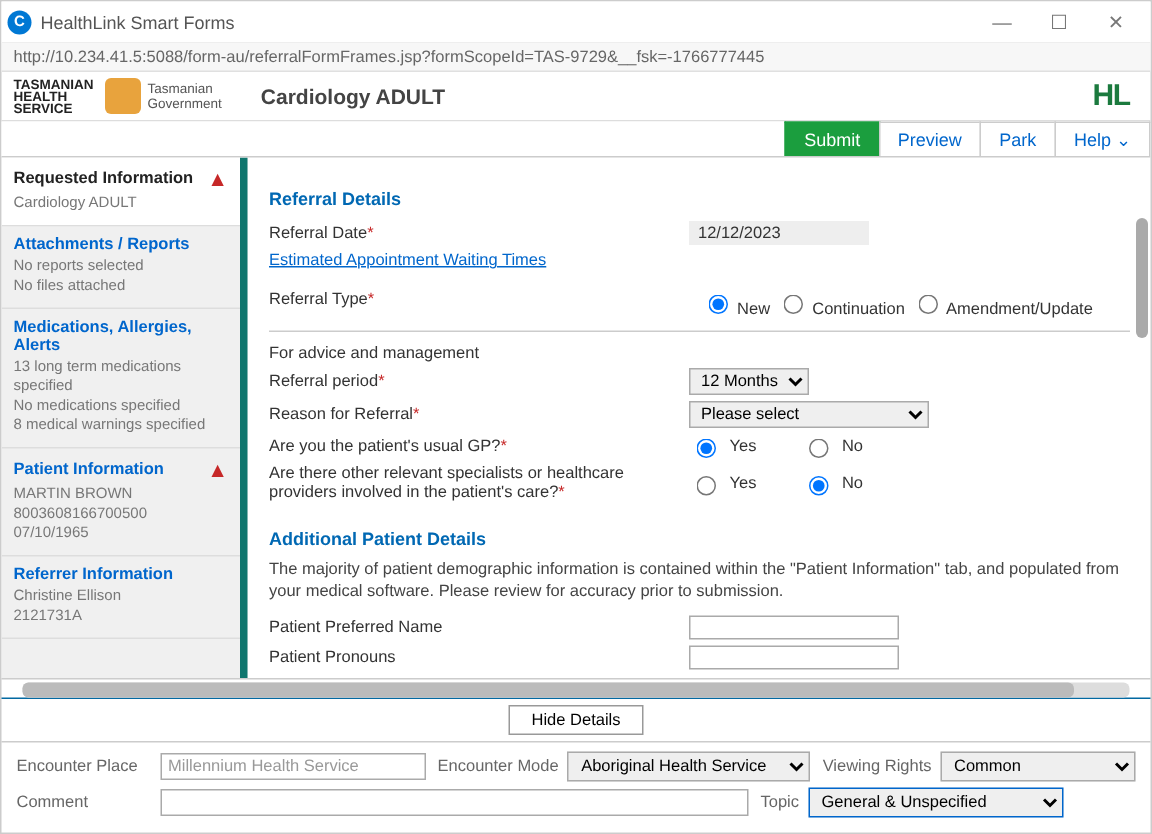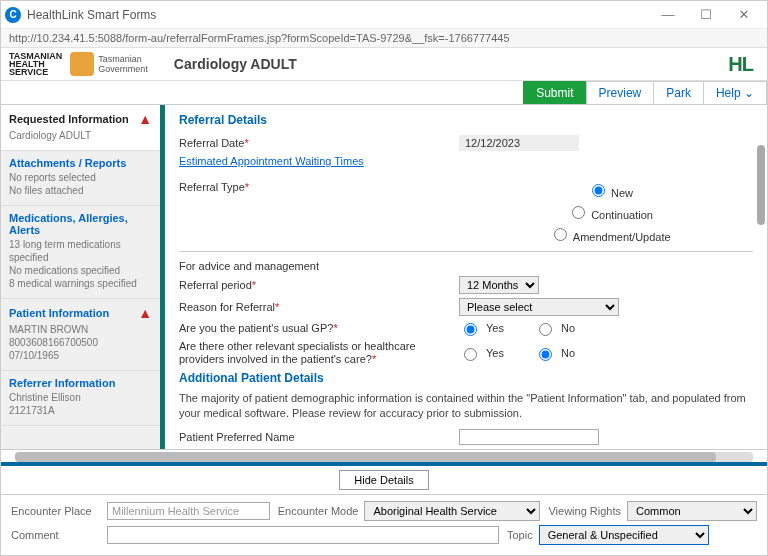--- a/index.html
+++ b/index.html
@@ -25,45 +25,45 @@
 .tabs .help { color: #0066cc; background: #fff; }
 .body { flex: 1; display: flex; overflow: hidden; border-bottom: 1px solid #ccc; }
 .sidebar { width: 164px; background: #f0f0f0; border-right: 5px solid #0f766e; overflow-y: auto; }
 .sidebar .item { padding: 6px 8px 8px 8px; border-bottom: 1px solid #ddd; cursor: pointer; }
 .sidebar .item.active { background: #fff; }
 .sidebar .item .hd { color: #0066cc; font-weight: bold; font-size: 11px; display: flex; align-items: center; justify-content: space-between; }
 .sidebar .item.active .hd { color: #222; }
 .sidebar .item .sub { color: #777; font-size: 10px; line-height: 1.3; margin-top: 2px; }
 .warn { color: #c62828; font-size: 14px; font-weight: bold; margin-left: 4px; }
 .main { flex: 1; overflow-y: auto; padding: 6px 14px 6px 14px; position: relative; }
-.main h3 { color: #0068b3; font-size: 12px; margin: 2px 0 6px 0; }
+.main h3 { color: #0068b3; font-size: 12px; margin: 14px 0 6px 0; }
 .row { display: flex; align-items: center; padding: 2px 0; font-size: 11px; }
 .row .lbl { width: 280px; color: #333; }
 .row .req::after { content: "*"; color: #c62828; }
 .row .val { flex: 1; }
 .link { color: #0066cc; text-decoration: underline; cursor: pointer; }
 .textval { background: #eee; padding: 2px 6px; display: inline-block; min-width: 120px; }
 .radio-group { display: flex; gap: 30px; }
 .radio-group label { display: flex; align-items: center; gap: 6px; }
 select, input[type=text] { font-size: 11px; padding: 1px 3px; border: 1px solid #aaa; }
 hr { border: none; border-top: 1px solid #ccc; margin: 6px 0; }
 .desc { font-size: 11px; color: #444; line-height: 1.4; margin-bottom: 6px; }
 .scroll-right { position: absolute; right: 2px; top: 40px; bottom: 10px; width: 8px; }
 .scroll-thumb { background: #aaa; border-radius: 4px; width: 8px; height: 80px; position: absolute; top: 0; }
 .scroll-bottom { height: 10px; background: #ddd; margin: 2px 14px 0 14px; border-radius: 4px; position: relative; }
 .scroll-bottom .th { position: absolute; left: 0; top: 0; bottom: 0; width: 95%; background: #bbb; border-radius: 4px; }
-.hide-details-bar { text-align: center; padding: 4px 0; border-bottom: 1px solid #ccc; border-top: 4px solid #0369a1; }
+.hide-details-bar { text-align: center; padding: 4px 0; border-bottom: 1px solid #ccc; border-top: 1px solid #0369a1; }
 .hide-details-bar button { padding: 3px 14px; font-size: 11px; border: 1px solid #999; background: #fff; }
 .footer { padding: 6px 10px; font-size: 11px; color: #555; }
 .footer .frow { display: flex; align-items: center; gap: 8px; margin-bottom: 4px; }
 .footer .flbl { width: 88px; color: #666; }
 .footer input[type=text], .footer select { flex: 1; font-size: 11px; padding: 2px 4px; border: 1px solid #aaa; }
 .footer .sel-hl { border: 1px solid #0066cc; }
 .footer .seg { display: flex; align-items: center; gap: 6px; }
-.stack { display: flex; flex-direction: column; gap: 4px; margin-left: 8px; align-items: center; }
+.stack { display: flex; flex-direction: row; gap: 4px; margin-left: 8px; }
 </style>
 </head>
 <body>
 
 <div class="window">
 
   <div class="titlebar">
     <div class="icon">C</div>
     <div class="title">HealthLink Smart Forms</div>
     <div class="winbtn">—</div>
@@ -225,21 +225,21 @@
   <div class="hide-details-bar">
     <button>Hide Details</button>
   </div>
 
   <div class="footer">
     <div class="frow">
       <div class="flbl">Encounter Place</div>
       <input type="text" readonly="" style="color: rgb(153, 153, 153); max-width: 180px;" value="Millennium Health Service">
       <div class="seg">
         <div class="flbl" style="width:auto;">Encounter Mode</div>
-        <select style="width:176px;"><option>Aboriginal Health Service</option></select>
+        <select style="width:162px;"><option>Aboriginal Health Service</option></select>
       </div>
       <div class="seg">
         <div class="flbl" style="width:auto;">Viewing Rights</div>
         <select style="width:130px;"><option>Common</option></select>
       </div>
     </div>
     <div class="frow">
       <div class="flbl">Comment</div>
       <input type="text" style="max-width: 392px;" value="">
       <div class="seg">

